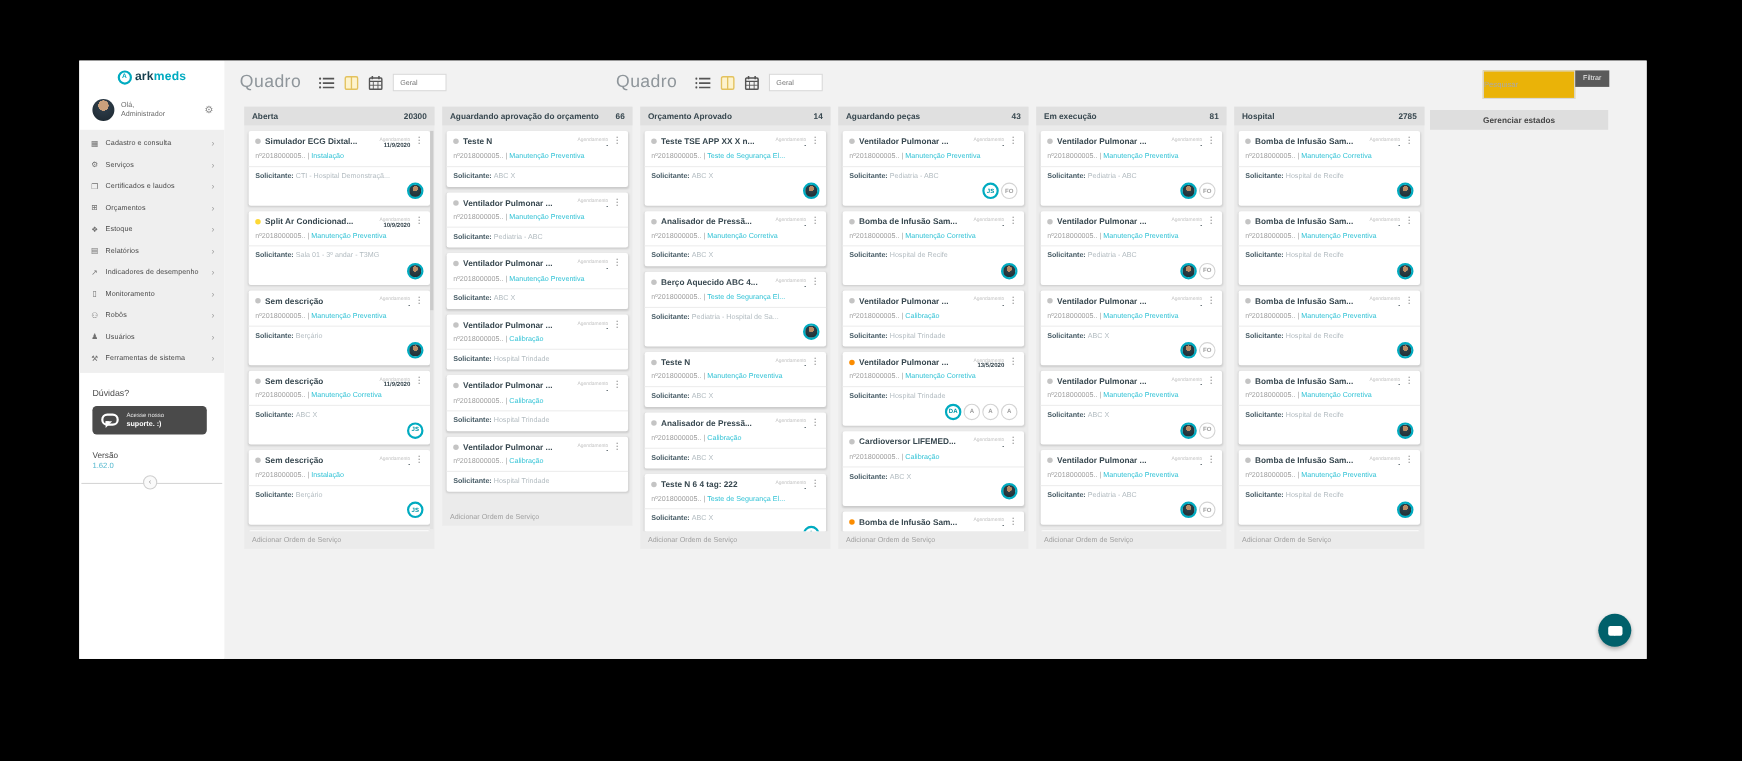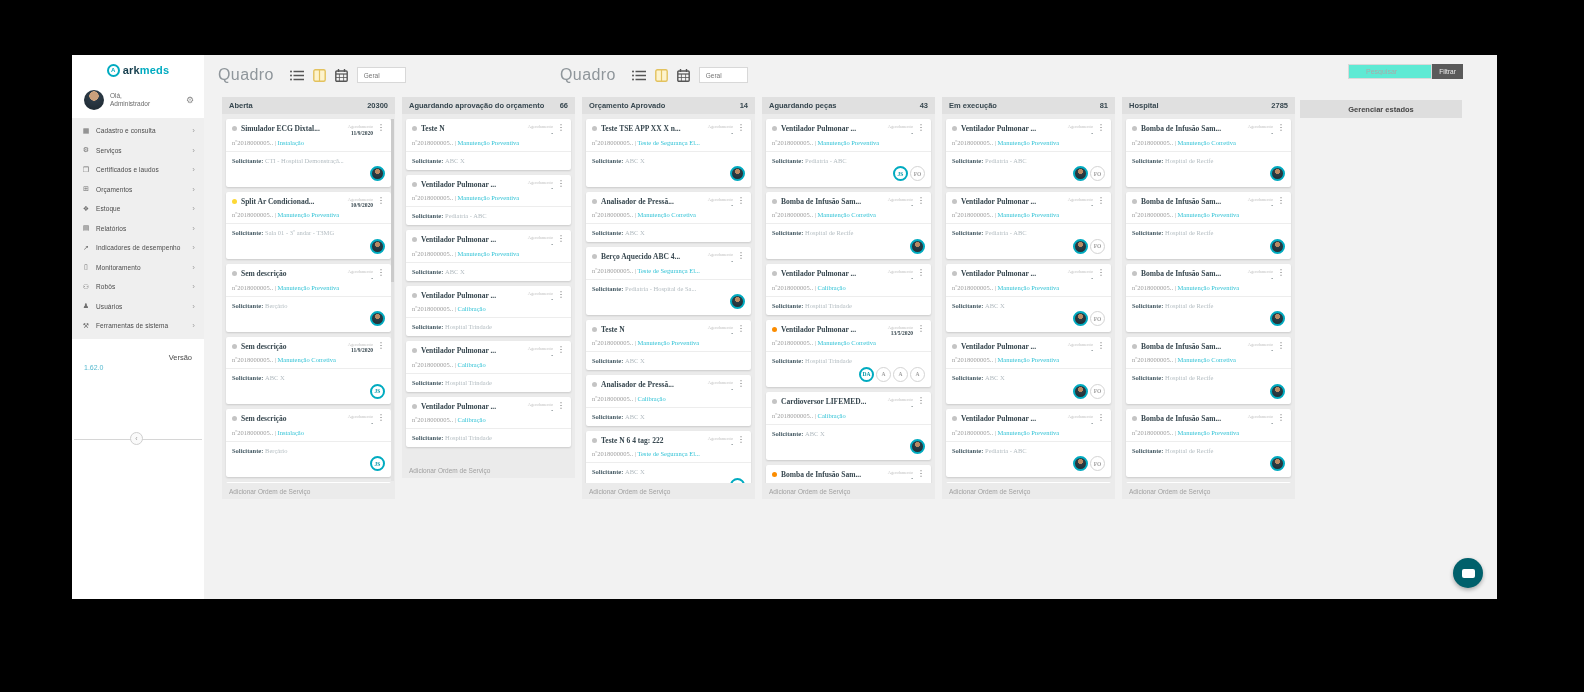--- a/index.html
+++ b/index.html
@@ -23,49 +23,49 @@
   .menu-item .mi-chev { position:absolute; right:9px; font-size:8px; color:#9e9e9e; }
   .help-block { padding:14px 12px 0 12px; }
   .help-title { font-size:8px; color:#4a4a4a; }
   .support-btn { margin-top:7px; width:104px; height:26px; background:#4a4a4a; border-radius:4px; display:flex; align-items:center; padding:0 8px; gap:7px; cursor:pointer; }
   .bubble-icon { width:16px; height:11px; border:2px solid #fff; border-radius:6px; position:relative; flex:0 0 auto; }
   .bubble-icon:after { content:""; position:absolute; left:2px; bottom:-4px; border:3px solid transparent; border-top-color:#fff; border-left-color:#fff; width:0; height:0; }
   .support-texts { color:#fff; line-height:7px; }
   .support-top { font-size:5.5px; opacity:.85; }
   .support-bottom { font-size:6.5px; font-weight:bold; }
   .version-block { padding:14px 12px 0 12px; }
-  .version-label { font-size:7.5px; color:#4a4a4a;text-align:right; }
+  .version-label { font-size:7.5px; color:#4a4a4a; }
   .version-value { font-size:7px; color:#56b9cf; margin-top:2px; }
   .collapse-row { position:absolute; left:0; top:384px; width:132px; }
   .collapse-line { border-top:1px solid #d6d6d6; margin:0 2px; }
   .collapse-handle { position:absolute; left:58px; top:-7px; width:13px; height:13px; background:#fafafa; border:1px solid #cfcfcf; border-radius:50%; font-size:7px; color:#9a9a9a; display:flex; align-items:center; justify-content:center; cursor:pointer; }
 
   
   .main { position:absolute; left:132px; top:0; width:1293px; height:544px; background:#f2f2f2; }
   .board-header { position:absolute; top:8px; height:24px; display:flex; align-items:center; gap:8px; }
   .bh-1 { left:14px; } .bh-2 { left:356px; }
   .board-title { font-size:16px; color:#8f969b; letter-spacing:.4px; margin-right:8px; }
   .view-icons { display:flex; align-items:center; gap:7px; }
   .view-icon { width:15px; height:14px; display:flex; align-items:center; justify-content:center; cursor:pointer; }
   .geral-select { width:49px; height:16px; background:#fff; border:1px solid #d8d8d8; font-size:6.5px; color:#757575; display:flex; align-items:center; padding-left:6px; cursor:pointer; }
   .search-group { position:absolute; right:34px; top:9px; display:flex; }
-  .search-input { width:84px; height:15px; background:#5eead4; border:1px solid #d9d9d9; font-size:7px; color:#555; padding:0 17px; outline:none; font-family:"Liberation Sans", sans-serif; }
+  .search-input { width:84px; height:26px; background:#eab308; border:1px solid #d9d9d9; font-size:7px; color:#555; padding:0 0; outline:none; font-family:"Liberation Sans", sans-serif; }
   .search-input::placeholder { color:#aaa; }
   .filter-btn { width:31px; height:15px; background:#5a5a5a; color:#efefef; border:none; font-size:6.5px; cursor:pointer; font-family:"Liberation Sans", sans-serif; }
 
   .manage-states { position:absolute; left:1096px; top:45px; width:162px; height:18px; background:#dedede; display:flex; align-items:center; justify-content:center; font-size:7.5px; font-weight:bold; color:#454545; cursor:pointer; }
 
   
   .columns { position:absolute; left:18px; top:42px; display:flex; gap:7px; }
   .column { width:173px; height:402px; background:#ebebeb; display:flex; flex-direction:column; position:relative; }
   .column:nth-child(2) { height:381px; }
   .col-header { background:#e0e0e0; padding:4px 7px; display:flex; justify-content:space-between; align-items:flex-end; gap:4px; }
   .col-title { font-size:7.5px; font-weight:bold; color:#37474f; line-height:8.5px; }
   .col-count { font-size:7.5px; font-weight:bold; color:#37474f; }
-  .col-cards { flex:1 1 auto; overflow:hidden; padding:5px 4px 0 4px;font-family:Liberation Serif, serif; }
+  .col-cards { flex:1 1 auto; overflow:hidden; padding:5px 4px 0 4px; }
   .col-footer { flex:0 0 16px; display:flex; align-items:center; padding-left:7px; font-size:6.5px; color:#a0a0a0; cursor:pointer; }
   .col-scrollbar { position:absolute; right:1px; top:22px; width:3px; height:calc(100% - 40px); background:#e3e3e3; display:none; }
   .column:nth-child(1) .col-scrollbar { display:block; }
   .col-scrollbar .thumb { width:3px; height:45%; background:#cbcbcb; }
 
   .card { background:#fff; border-radius:2px; box-shadow:0 1px 2px rgba(0,0,0,.14); margin-bottom:5px; padding:5px 6px 5px 6px; cursor:pointer; }
   .card-top { display:flex; align-items:flex-start; min-height:10px; }
   .dot { width:5px; height:5px; border-radius:50%; margin:2px 4px 0 0; flex:0 0 auto; }
   .card-title { font-size:7.5px; font-weight:bold; color:#37474f; line-height:9px; flex:1 1 auto; white-space:nowrap; overflow:hidden; }
   .sched { text-align:right; flex:0 0 auto; margin-left:3px; line-height:5px; }
@@ -156,20 +156,30 @@
           <span class="mi-icon">♟</span>
           <span class="mi-label">Usuários</span>
           <span class="mi-chev">›</span>
         </div>
         <div class="menu-item">
           <span class="mi-icon">⚒</span>
           <span class="mi-label">Ferramentas de sistema</span>
           <span class="mi-chev">›</span>
         </div>
       </nav>
+    <div class="help-block">
+      <div class="help-title">Dúvidas?</div>
+      <div class="support-btn">
+        <span class="bubble-icon"></span>
+        <span class="support-texts">
+          <div class="support-top">Acesse nosso</div>
+          <div class="support-bottom">suporte. :)</div>
+        </span>
+      </div>
+    </div>
     <div class="version-block">
       <div class="version-label">Versão</div>
       <div class="version-value">1.62.0</div>
     </div>
     <div class="collapse-row">
       <div class="collapse-line"></div>
       <div class="collapse-handle">‹</div>
     </div>
   </aside>
 

